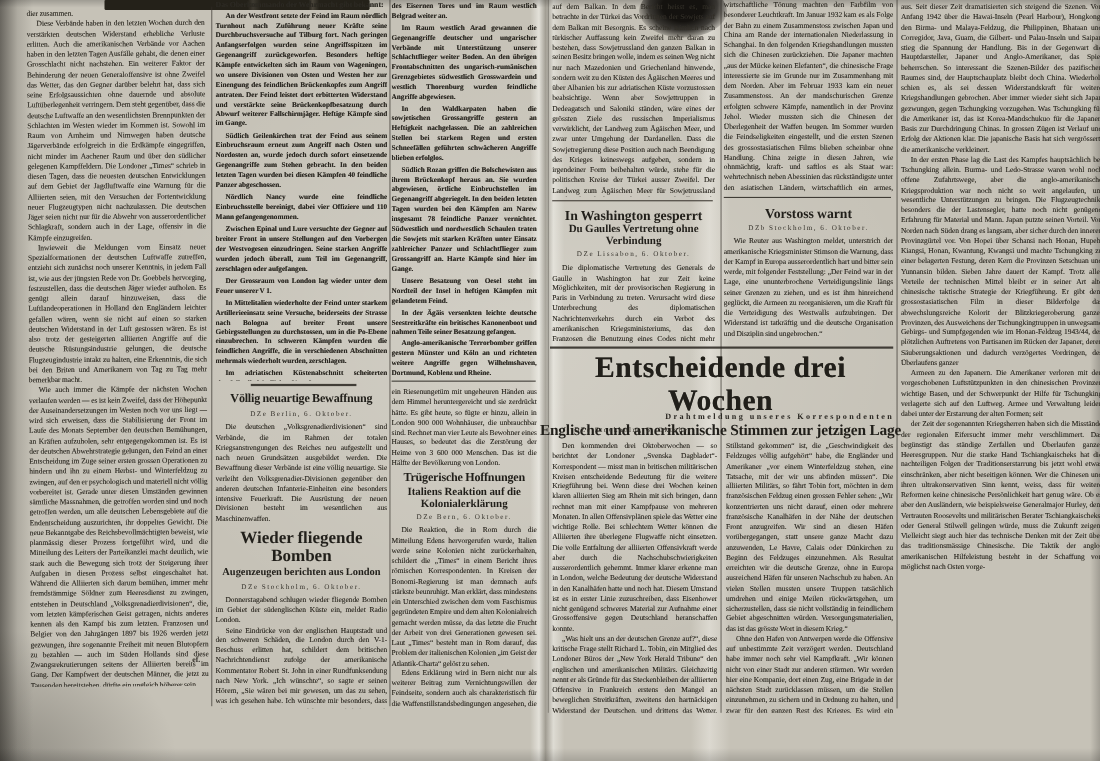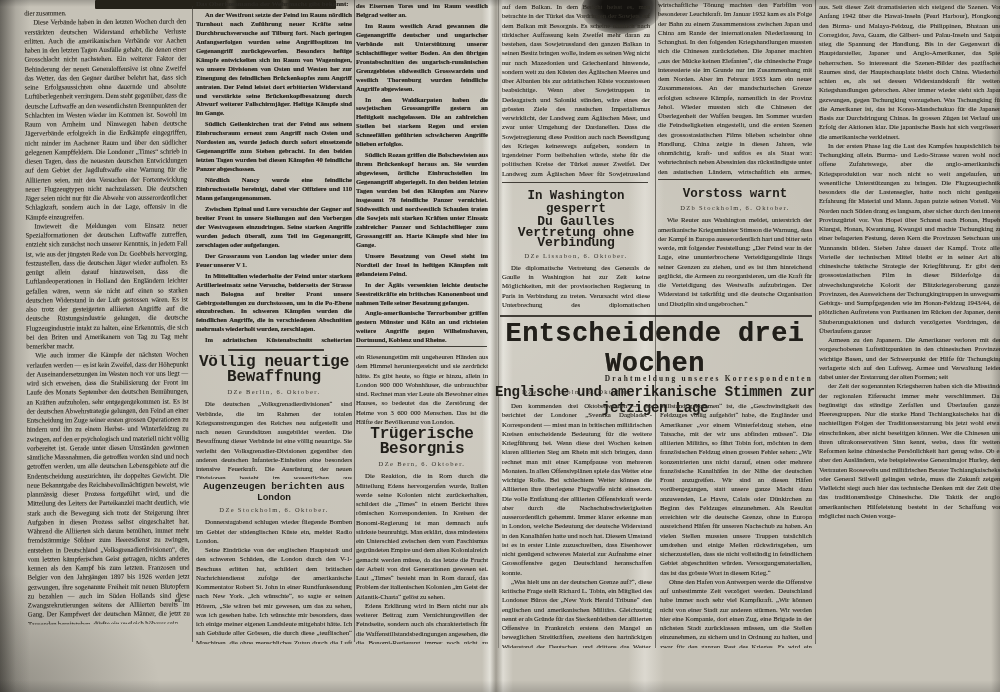--- a/index.html
+++ b/index.html
@@ -22,29 +22,29 @@
     background: radial-gradient(ellipse at 50% 42%, #14120f 34%, rgba(20,18,15,.78) 55%, rgba(20,18,15,0) 78%); }
   .edge-bar { position:absolute; left:95px; top:0; width:241px; height:9px; border-radius:1px;
     background: linear-gradient(90deg,#242119 54%, #3d3930 56%, #242119 59%, #242119 77%, #49443a 78.5%, #242119 81%); }
   .col { position:absolute; overflow:hidden; text-align:justify;
     font-size:6.8px; line-height:9.25px; letter-spacing:-0.03px; word-spacing:-0.25px; hyphens:auto; }
   .p { margin:0; text-indent:9px; text-shadow:0 0 .4px rgba(49,46,39,.55); }
   .noind { text-indent:0; }
   .okw { font-weight:bold; color:#2c2923; font-size:6.6px; line-height:8.95px; }
   .okw .p { margin-bottom:2px; text-shadow:0 0 .5px rgba(44,41,35,.6); }
   .okw-intro { font-size:7.1px; margin-bottom:3px; }
-  h1,h2,h3 { margin:0; font-weight:bold; color:#211f1a; text-align:center; font-family:Liberation Mono, monospace; }
+  h1,h2,h3 { margin:0; font-weight:bold; color:#211f1a; text-align:center; font-family:Liberation Serif, serif; }
   .h-xl { position:absolute; font-size:27px; line-height:30px; letter-spacing:.4px; text-align:center; text-shadow:0 0 .6px rgba(33,31,26,.7); }
   .h-xsub { position:absolute; font-size:14px; line-height:16px; text-align:center; letter-spacing:-0.2px;margin-top:32px; }
   .byline { position:absolute; text-align:right; font-size:7.4px; font-weight:bold; letter-spacing:2.2px; color:#2a2722; }
   .h-lg { font-size:15.5px; line-height:16px; margin:1px 0 2px; }
-  .h-md { font-size:16px; line-height:15px; margin:0 0 1px; letter-spacing:-0.2px; }
+  .h-md { font-size:11px; line-height:15px; margin:0 0 1px; letter-spacing:-0.2px; }
   .h-sm { font-size:12.5px; line-height:13px; margin:0 0 1px; }
   .h-sub { font-size:9.5px; line-height:10.5px; margin:1px 0; }
-  .h-sub.sm { font-size:13px; }
+  .h-sub.sm { font-size:10px; }
   .dateline { text-align:center; font-size:6.5px; letter-spacing:1.4px; margin:2px 0 3px; color:#35322b; white-space:nowrap; overflow:hidden; }
   .dateline.abs { position:absolute; margin:0; }
   .vr { position:absolute; width:1px; background:rgba(48,45,38,.62); }
   .hr { position:absolute; height:1px; background:rgba(40,37,31,.85); }
   .hr.thick { height:2px; }
   .sig { position:absolute; font-size:7px; font-weight:bold; text-align:right; color:#2c2923; }
 </style>
 </head>
 <body>
 
@@ -84,20 +84,21 @@
     <p class="p">Im adriatischen Küstenabschnitt scheiterten ebenfalls alle feindlichen Vorstösse.</p>
   </div>
 
   <div class="col" style="left:196px;top:355px;width:156px;height:124px">
     <h2 class="h-md">Völlig neuartige Bewaffnung</h2>
     <div class="dateline">DZe Berlin, 6. Oktober.</div>
     <p class="p">Die deutschen „Volksgrenadierdivisionen“ sind Verbände, die im Rahmen der totalen Kriegsanstrengungen des Reiches neu aufgestellt und nach neuen Grundsätzen ausgebildet werden. Die Bewaffnung dieser Verbände ist eine völlig neuartige. Sie verleiht den Volksgrenadier-Divisionen gegenüber den anderen deutschen Infanterie-Einheiten eine besonders intensive Feuerkraft. Die Ausrüstung der neuen Divisionen besteht im wesentlichen aus Maschinenwaffen.</p>
   </div>
 
   <div class="col" style="left:196px;top:481px;width:156px;height:163px">
+    <h2 class="h-lg">Wieder fliegende Bomben</h2>
     <h3 class="h-sub">Augenzeugen berichten aus London</h3>
     <div class="dateline">DZe Stockholm, 6. Oktober.</div>
     <p class="p">Donnerstagabend schlugen wieder fliegende Bomben im Gebiet der südenglischen Küste ein, meldet Radio London.</p>
     <p class="p">Seine Eindrücke von der englischen Hauptstadt und den schweren Schäden, die London durch den V-1-Beschuss erlitten hat, schildert dem britischen Nachrichtendienst zufolge der amerikanische Kommentator Robert St. John in einer Rundfunksendung nach New York. „Ich wünschte“, so sagte er seinen Hörern, „Sie wären bei mir gewesen, um das zu sehen, was ich gesehen habe. Ich wünschte mir besonders, dass ich einige meiner eigenen Landsleute mitgehabt hätte. Ich sah Gebäude aller Grössen, die durch diese „teuflischen“ Maschinen, die ohne menschliches Zutun durch die Luft gleiten, zertrümmert wurden, als ob</p>
   </div>
 
   <div class="col okw" style="left:356px;top:2px;width:132px;height:341px">
     <p class="p noind">des Eisernen Tores und im Raum westlich Belgrad weiter an.</p>
     <p class="p">Im Raum westlich Arad gewannen die Gegenangriffe deutscher und ungarischer Verbände mit Unterstützung unserer Schlachtflieger weiter Boden. An den übrigen Frontabschnitten des ungarisch-rumänischen Grenzgebietes südwestlich Grosswardein und westlich Thorenburg wurden feindliche Angriffe abgewiesen.</p>
     <p class="p">In den Waldkarpaten haben die sowjetischen Grossangriffe gestern an Heftigkeit nachgelassen. Die an zahlreichen Stellen bei starkem Regen und ersten Schneefällen geführten schwächeren Angriffe blieben erfolglos.</p>
@@ -106,21 +107,22 @@
     <p class="p">In der Ägäis versenkten leichte deutsche Seestreitkräfte ein britisches Kanonenboot und nahmen Teile seiner Besatzung gefangen.</p>
     <p class="p">Anglo-amerikanische Terrorbomber griffen gestern Münster und Köln an und richteten weitere Angriffe gegen Wilhelmshaven, Dortmund, Koblenz und Rheine.</p>
 
   </div>
 
   <div class="col" style="left:356px;top:352px;width:132px;height:72px">
     <p class="p noind">ein Riesenungetüm mit ungeheuren Händen aus dem Himmel heruntergereicht und sie zerdrückt hätte. Es gibt heute, so fügte er hinzu, allein in London 900 000 Wohnhäuser, die unbrauchbar sind. Rechnet man vier Leute als Bewohner eines Hauses, so bedeutet das die Zerstörung der Heime von 3 600 000 Menschen. Das ist die Hälfte der Bevölkerung von London.</p>
   </div>
 
   <div class="col" style="left:356px;top:427px;width:132px;height:217px">
-    <h2 class="h-md">Trügerische Besorgnis</h2>
+    <h2 class="h-md">Trügerische Hoffnungen</h2>
+    <h3 class="h-sub sm">Italiens Reaktion auf die Kolonialerklärung</h3>
     <div class="dateline">DZe Bern, 6. Oktober.</div>
     <p class="p">Die Reaktion, die in Rom durch die Mitteilung Edens hervorgerufen wurde, Italien werde seine Kolonien nicht zurückerhalten, schildert die „Times“ in einem Bericht ihres römischen Korrespondenten. In Kreisen der Bonomi-Regierung ist man demnach aufs stärkste beunruhigt. Man erklärt, dass mindestens ein Unterschied zwischen dem vom Faschismus gegründeten Empire und dem alten Kolonialreich gemacht werden müsse, da das letzte die Frucht der Arbeit von drei Generationen gewesen sei. Laut „Times“ besteht man in Rom darauf, das Problem der italienischen Kolonien „im Geist der Atlantik-Charta“ gelöst zu sehen.</p>
     <p class="p">Edens Erklärung wird in Bern nicht nur als weiterer Beitrag zum Vernichtungswillen der Feindseite, sondern auch als charakteristisch für die Waffenstillstandsbedingungen angesehen, die die Bonomi-Regierung immer noch nicht zu veröffentlichen wage. Nach und nach, so erklärt man hier, sickere jedoch die Wahrheit durch.</p>
   </div>
 
   <div class="col" style="left:502px;top:2px;width:148px;height:177px">
     <p class="p noind">auf dem Balkan. In dem Bericht heisst es, man betrachte in der Türkei das Vordringen der Sowjets auf dem Balkan mit Besorgnis. Es scheine nämlich nach türkischer Auffassung kein Zweifel mehr daran zu bestehen, dass Sowjetrussland den ganzen Balkan in seinen Besitz bringen wolle, indem es seinen Weg nicht nur nach Mazedonien und Griechenland hinwende, sondern weit zu den Küsten des Ägäischen Meeres und über Albanien bis zur adriatischen Küste vorzustossen beabsichtige. Wenn aber Sowjettruppen in Dedeagatsch und Saloniki ständen, wäre eines der grössten Ziele des russischen Imperialismus verwirklicht, der Landweg zum Ägäischen Meer, und zwar unter Umgehung der Dardanellen. Dass die Sowjetregierung diese Position auch nach Beendigung des Krieges keineswegs aufgeben, sondern in irgendeiner Form beibehalten würde, stehe für die politischen Kreise der Türkei ausser Zweifel. Der Landweg zum Ägäischen Meer für Sowjetrussland würde aber bedeuten, dass die Dardanellen jede politische Bedeutung verlören.</p>
   </div>
 
   <div class="col" style="left:502px;top:190px;width:148px;height:122px">

